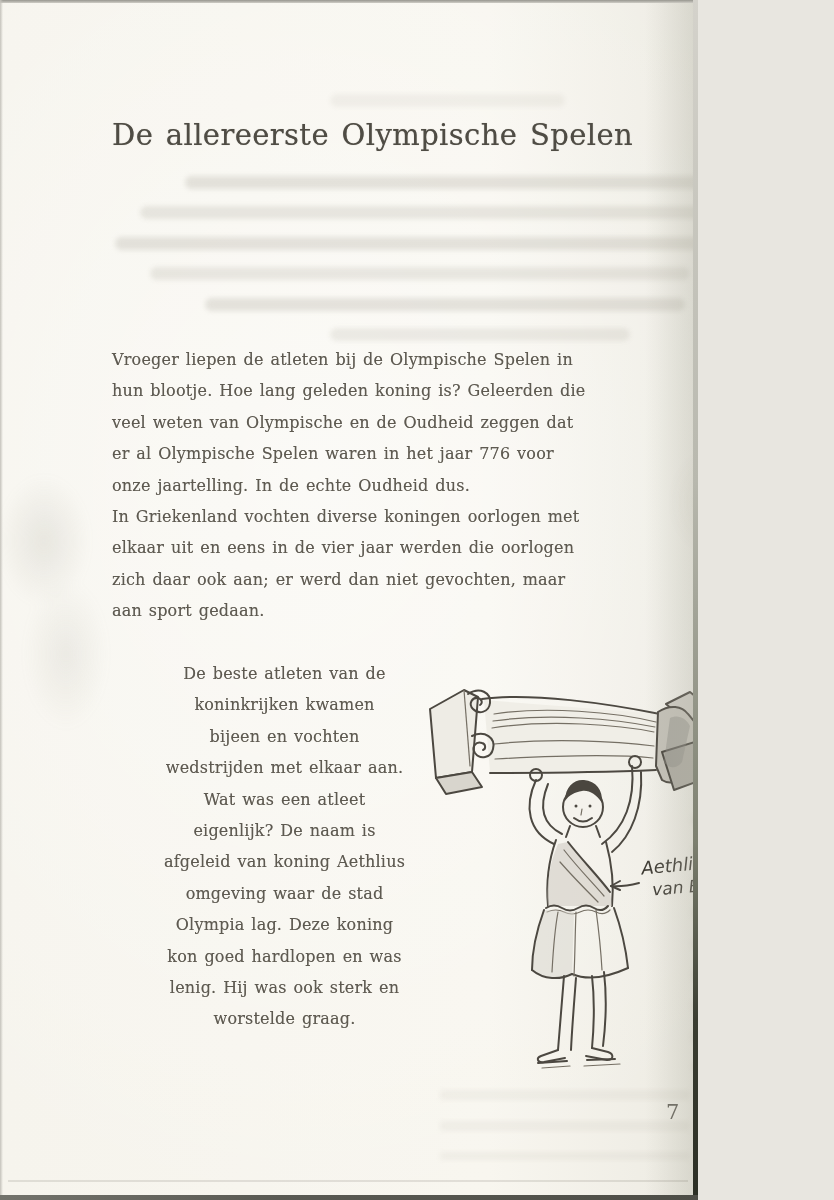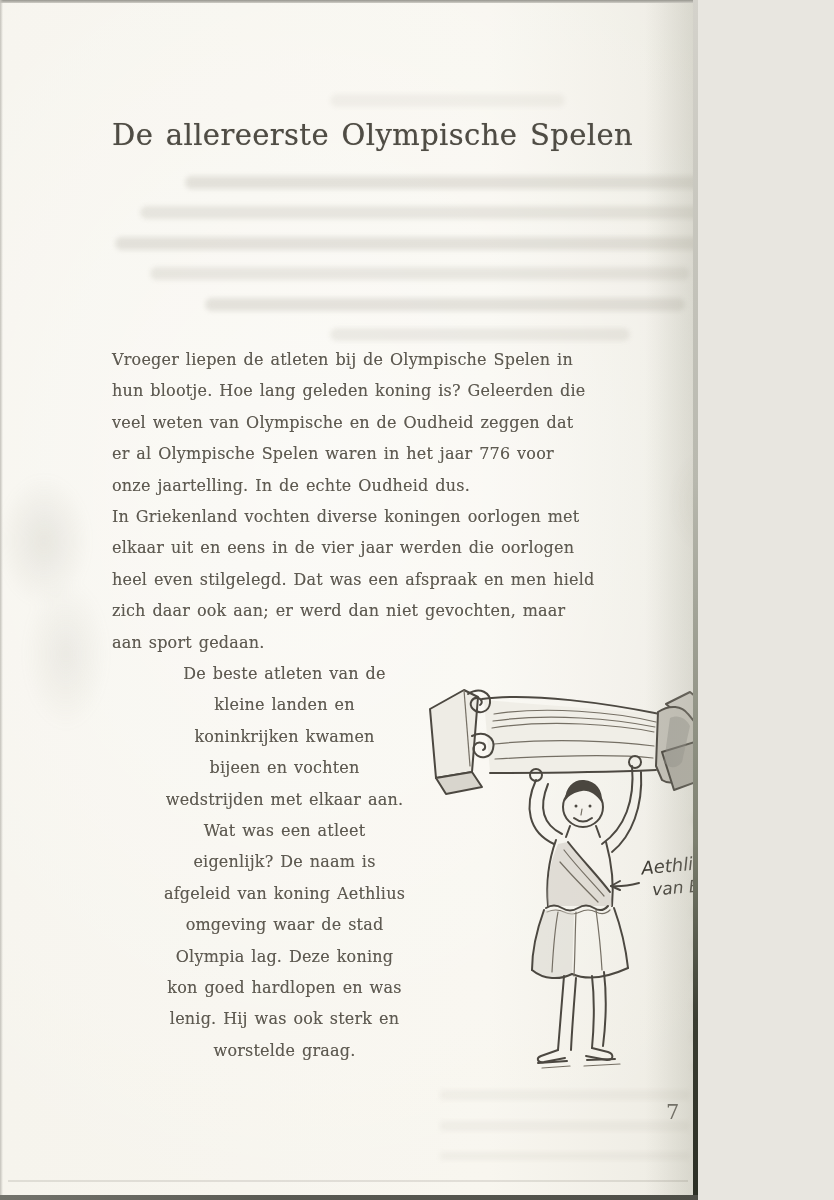--- a/index.html
+++ b/index.html
@@ -75,28 +75,26 @@
   <h1 class="heading">De allereerste Olympische Spelen</h1>
 
   <div class="text-full">
       <div class="line">Vroeger liepen de atleten bij de Olympische Spelen in</div>
       <div class="line">hun blootje. Hoe lang geleden koning is? Geleerden die</div>
       <div class="line">veel weten van Olympische en de Oudheid zeggen dat</div>
       <div class="line">er al Olympische Spelen waren in het jaar 776 voor</div>
       <div class="line">onze jaartelling. In de echte Oudheid dus.</div>
       <div class="line">In Griekenland vochten diverse koningen oorlogen met</div>
       <div class="line">elkaar uit en eens in de vier jaar werden die oorlogen</div>
-      <div class="line">heel even stilgelegd. Dat was een afspraak en men hield</div>
       <div class="line">zich daar ook aan; er werd dan niet gevochten, maar</div>
       <div class="line">aan sport gedaan.</div>
     </div>
 
   <div class="text-col">
       <div class="line">De beste atleten van de</div>
-      <div class="line">kleine landen en</div>
       <div class="line">koninkrijken kwamen</div>
       <div class="line">bijeen en vochten</div>
       <div class="line">wedstrijden met elkaar aan.</div>
       <div class="line">Wat was een atleet</div>
       <div class="line">eigenlijk? De naam is</div>
       <div class="line">afgeleid van koning Aethlius</div>
       <div class="line">omgeving waar de stad</div>
       <div class="line">Olympia lag. Deze koning</div>
       <div class="line">kon goed hardlopen en was</div>
       <div class="line">lenig. Hij was ook sterk en</div>

